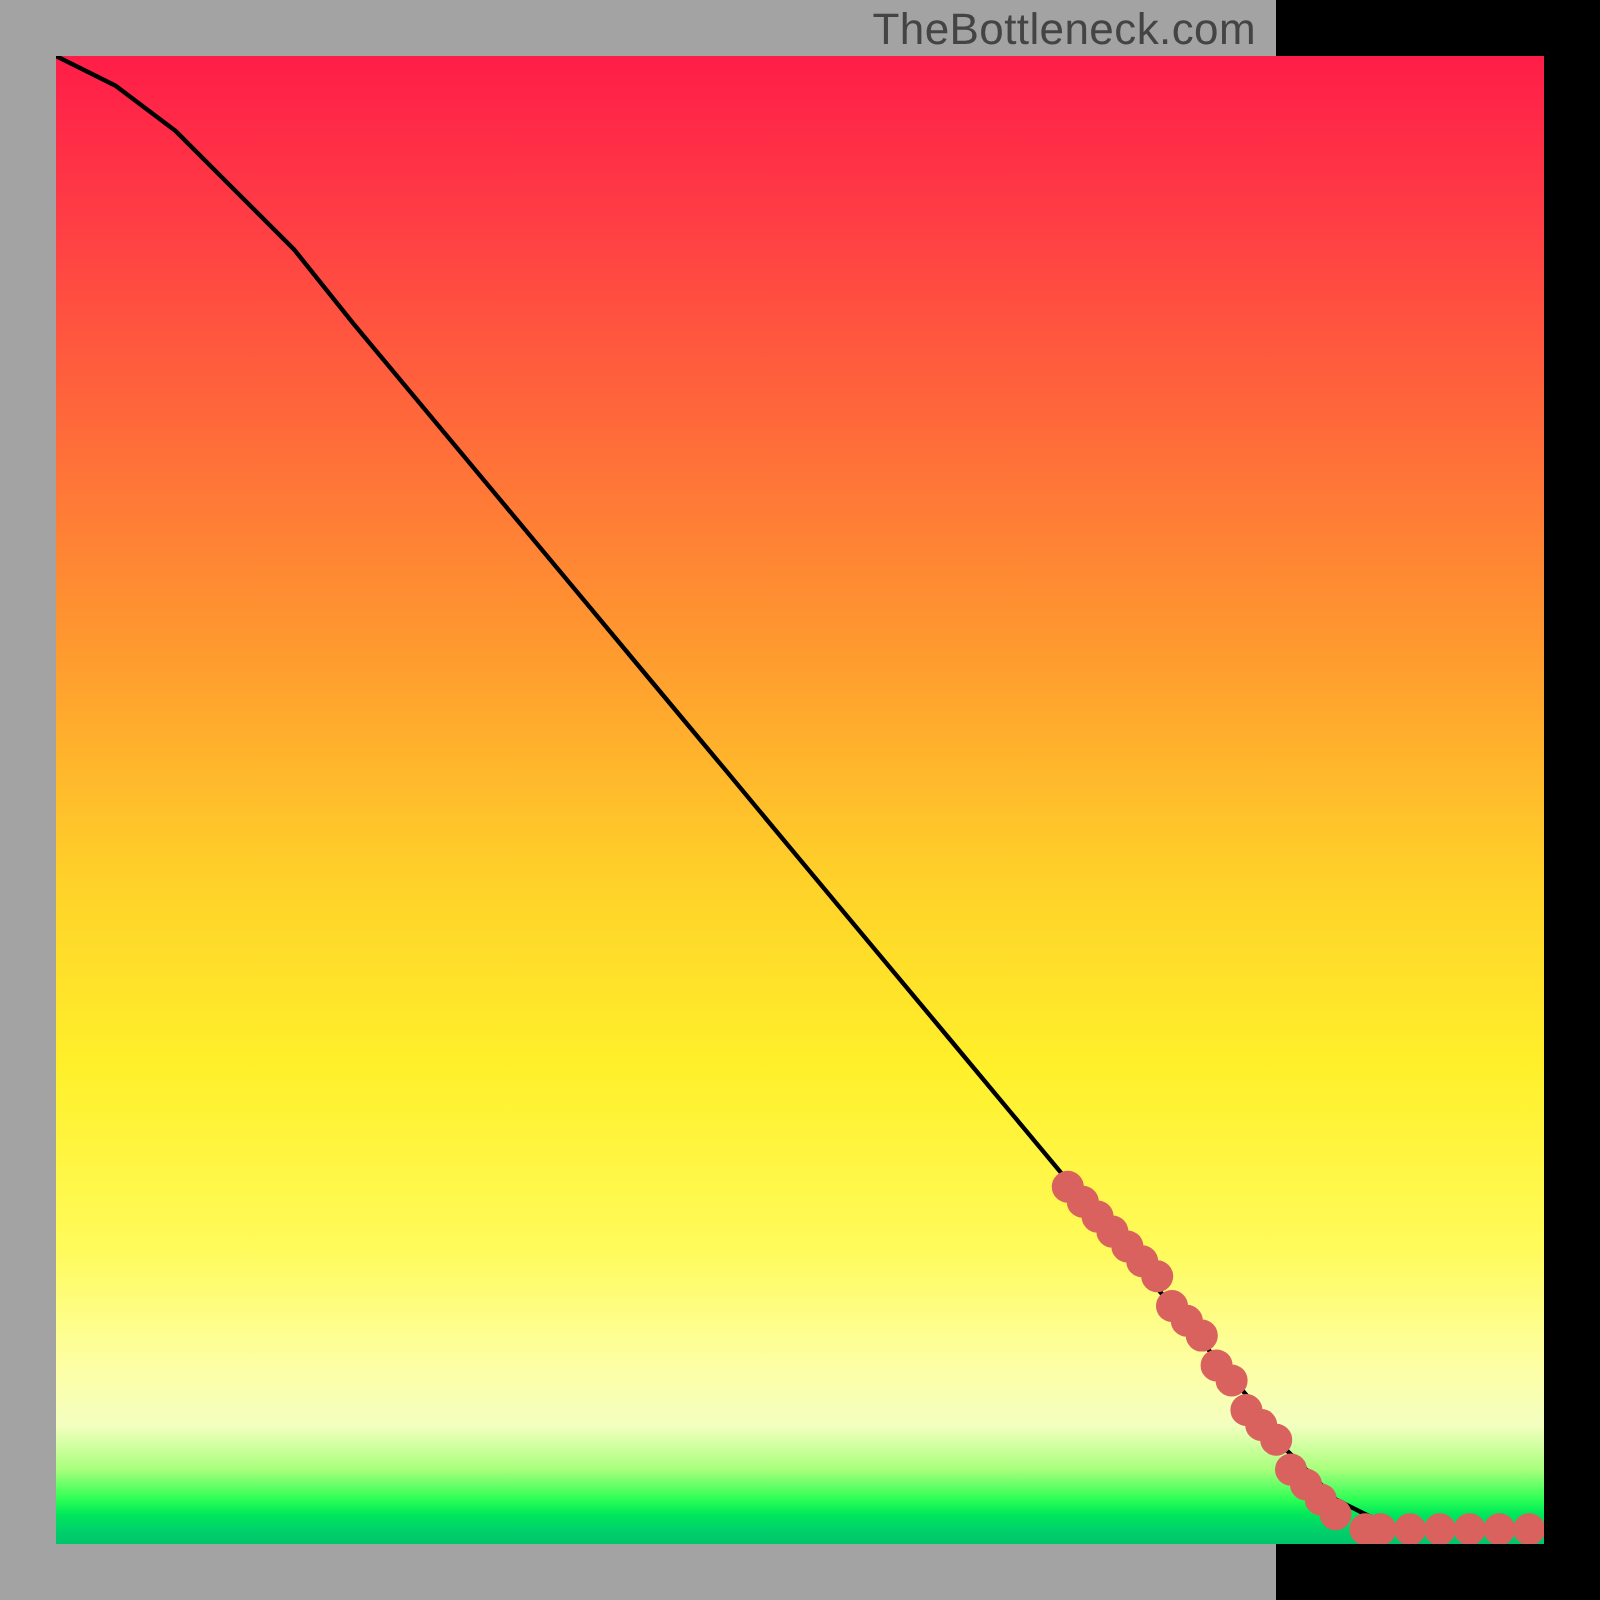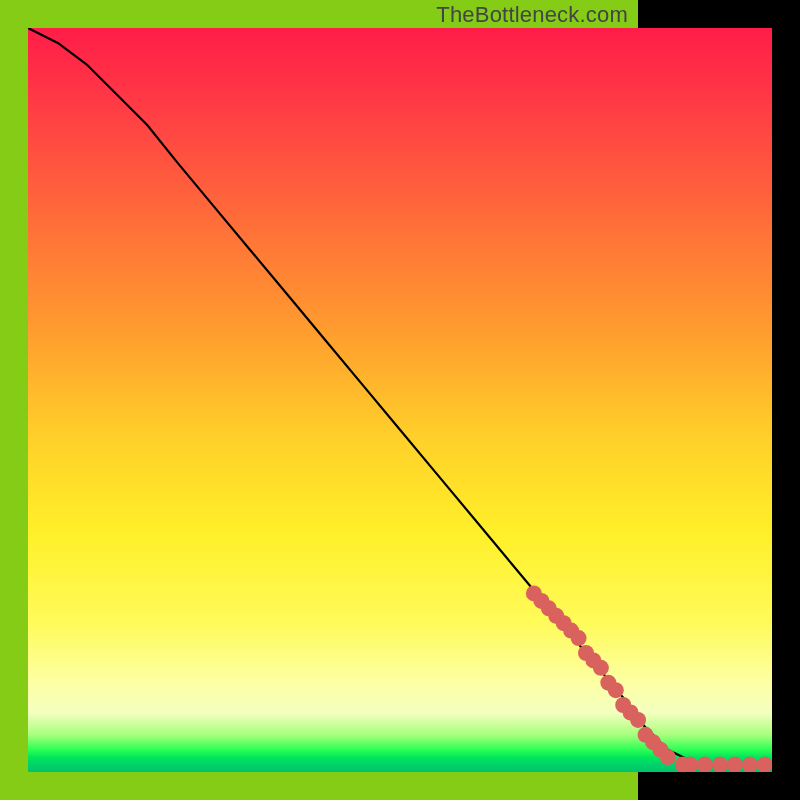--- a/index.html
+++ b/index.html
@@ -8,21 +8,21 @@
     width: 800px;
     height: 800px;
     background: #000;
     overflow: hidden;
     font-family: Arial, Helvetica, sans-serif;
   }
   .frame {
     position: relative;
     width: 638px;
     height: 800px;
-    background: #84cc16;
+    background: #a3a3a3;
   }
   .watermark {
     position: absolute;
     top: 2px;
     right: 10px;
     color: #444;
     font-size: 22px;
     font-weight: 500;
     letter-spacing: 0.2px;
     user-select: none;

